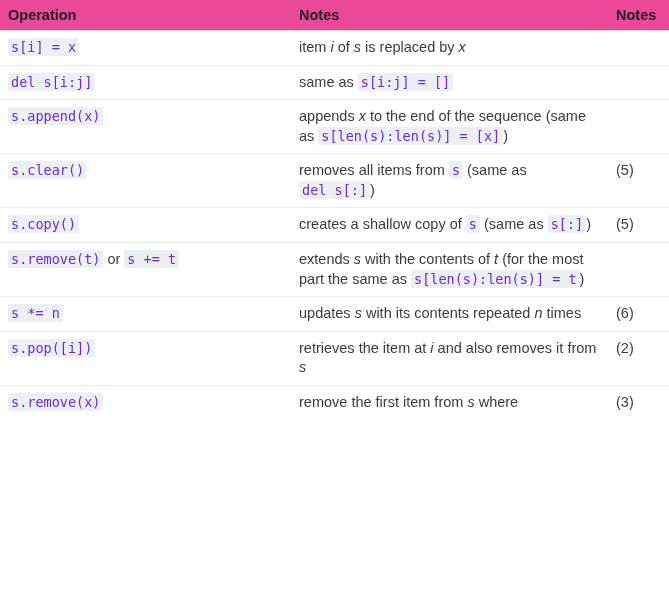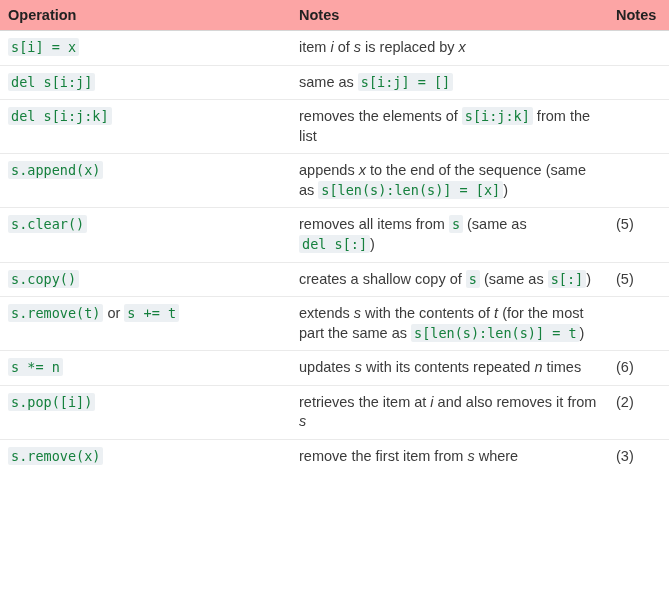--- a/index.html
+++ b/index.html
@@ -14,42 +14,42 @@
   table {
     width: 100%;
     border-collapse: collapse;
     table-layout: fixed;
   }
   col.col-op { width: 291px; }
   col.col-res { width: 317px; }
   col.col-notes { width: 61px; }
   th {
     text-align: left;
-    background: #fca5a5;
+    background: #ec4899;
     border-bottom: 1px solid #d6d6d6;
     padding: 7px 8px;
     font-weight: 700;
     font-size: 14.5px;
     color: #222;
   }
   td {
     vertical-align: top;
     padding: 7px 8px;
     border-bottom: 1px solid #eaeaea;
     line-height: 1.35;
     color: #3b3b3b;
   }
   tr:last-child td { border-bottom: none; }
   code {
     font-family: "Consolas", "Menlo", "DejaVu Sans Mono", monospace;
     font-size: 13.5px;
     background: #ecf0f3;
     padding: 1px 3px;
     border-radius: 2px;
-    color: #15803d;
+    color: #6d28d9;
     white-space: nowrap;
   }
   em { font-style: italic; }
   .op-cell code { white-space: nowrap; }
 </style>
 </head>
 <body>
 
 <table>
   <colgroup>
@@ -66,25 +66,20 @@
   </thead>
   <tbody id="tbody">
       <tr>
         <td class="op-cell"><code>s[i] = x</code></td>
         <td>item <em>i</em> of <em>s</em> is replaced by <em>x</em></td>
         <td></td>
       </tr>
       <tr>
         <td class="op-cell"><code>del s[i:j]</code></td>
         <td>same as <code>s[i:j] = []</code></td>
-        <td></td>
-      </tr>
-      <tr>
-        <td class="op-cell"><code>del s[i:j:k]</code></td>
-        <td>removes the elements of <code>s[i:j:k]</code> from the list</td>
         <td></td>
       </tr>
       <tr>
         <td class="op-cell"><code>s.append(x)</code></td>
         <td>appends <em>x</em> to the end of the sequence (same as <code>s[len(s):len(s)] = [x]</code>)</td>
         <td></td>
       </tr>
       <tr>
         <td class="op-cell"><code>s.clear()</code></td>
         <td>removes all items from <code>s</code> (same as <code>del s[:]</code>)</td>

